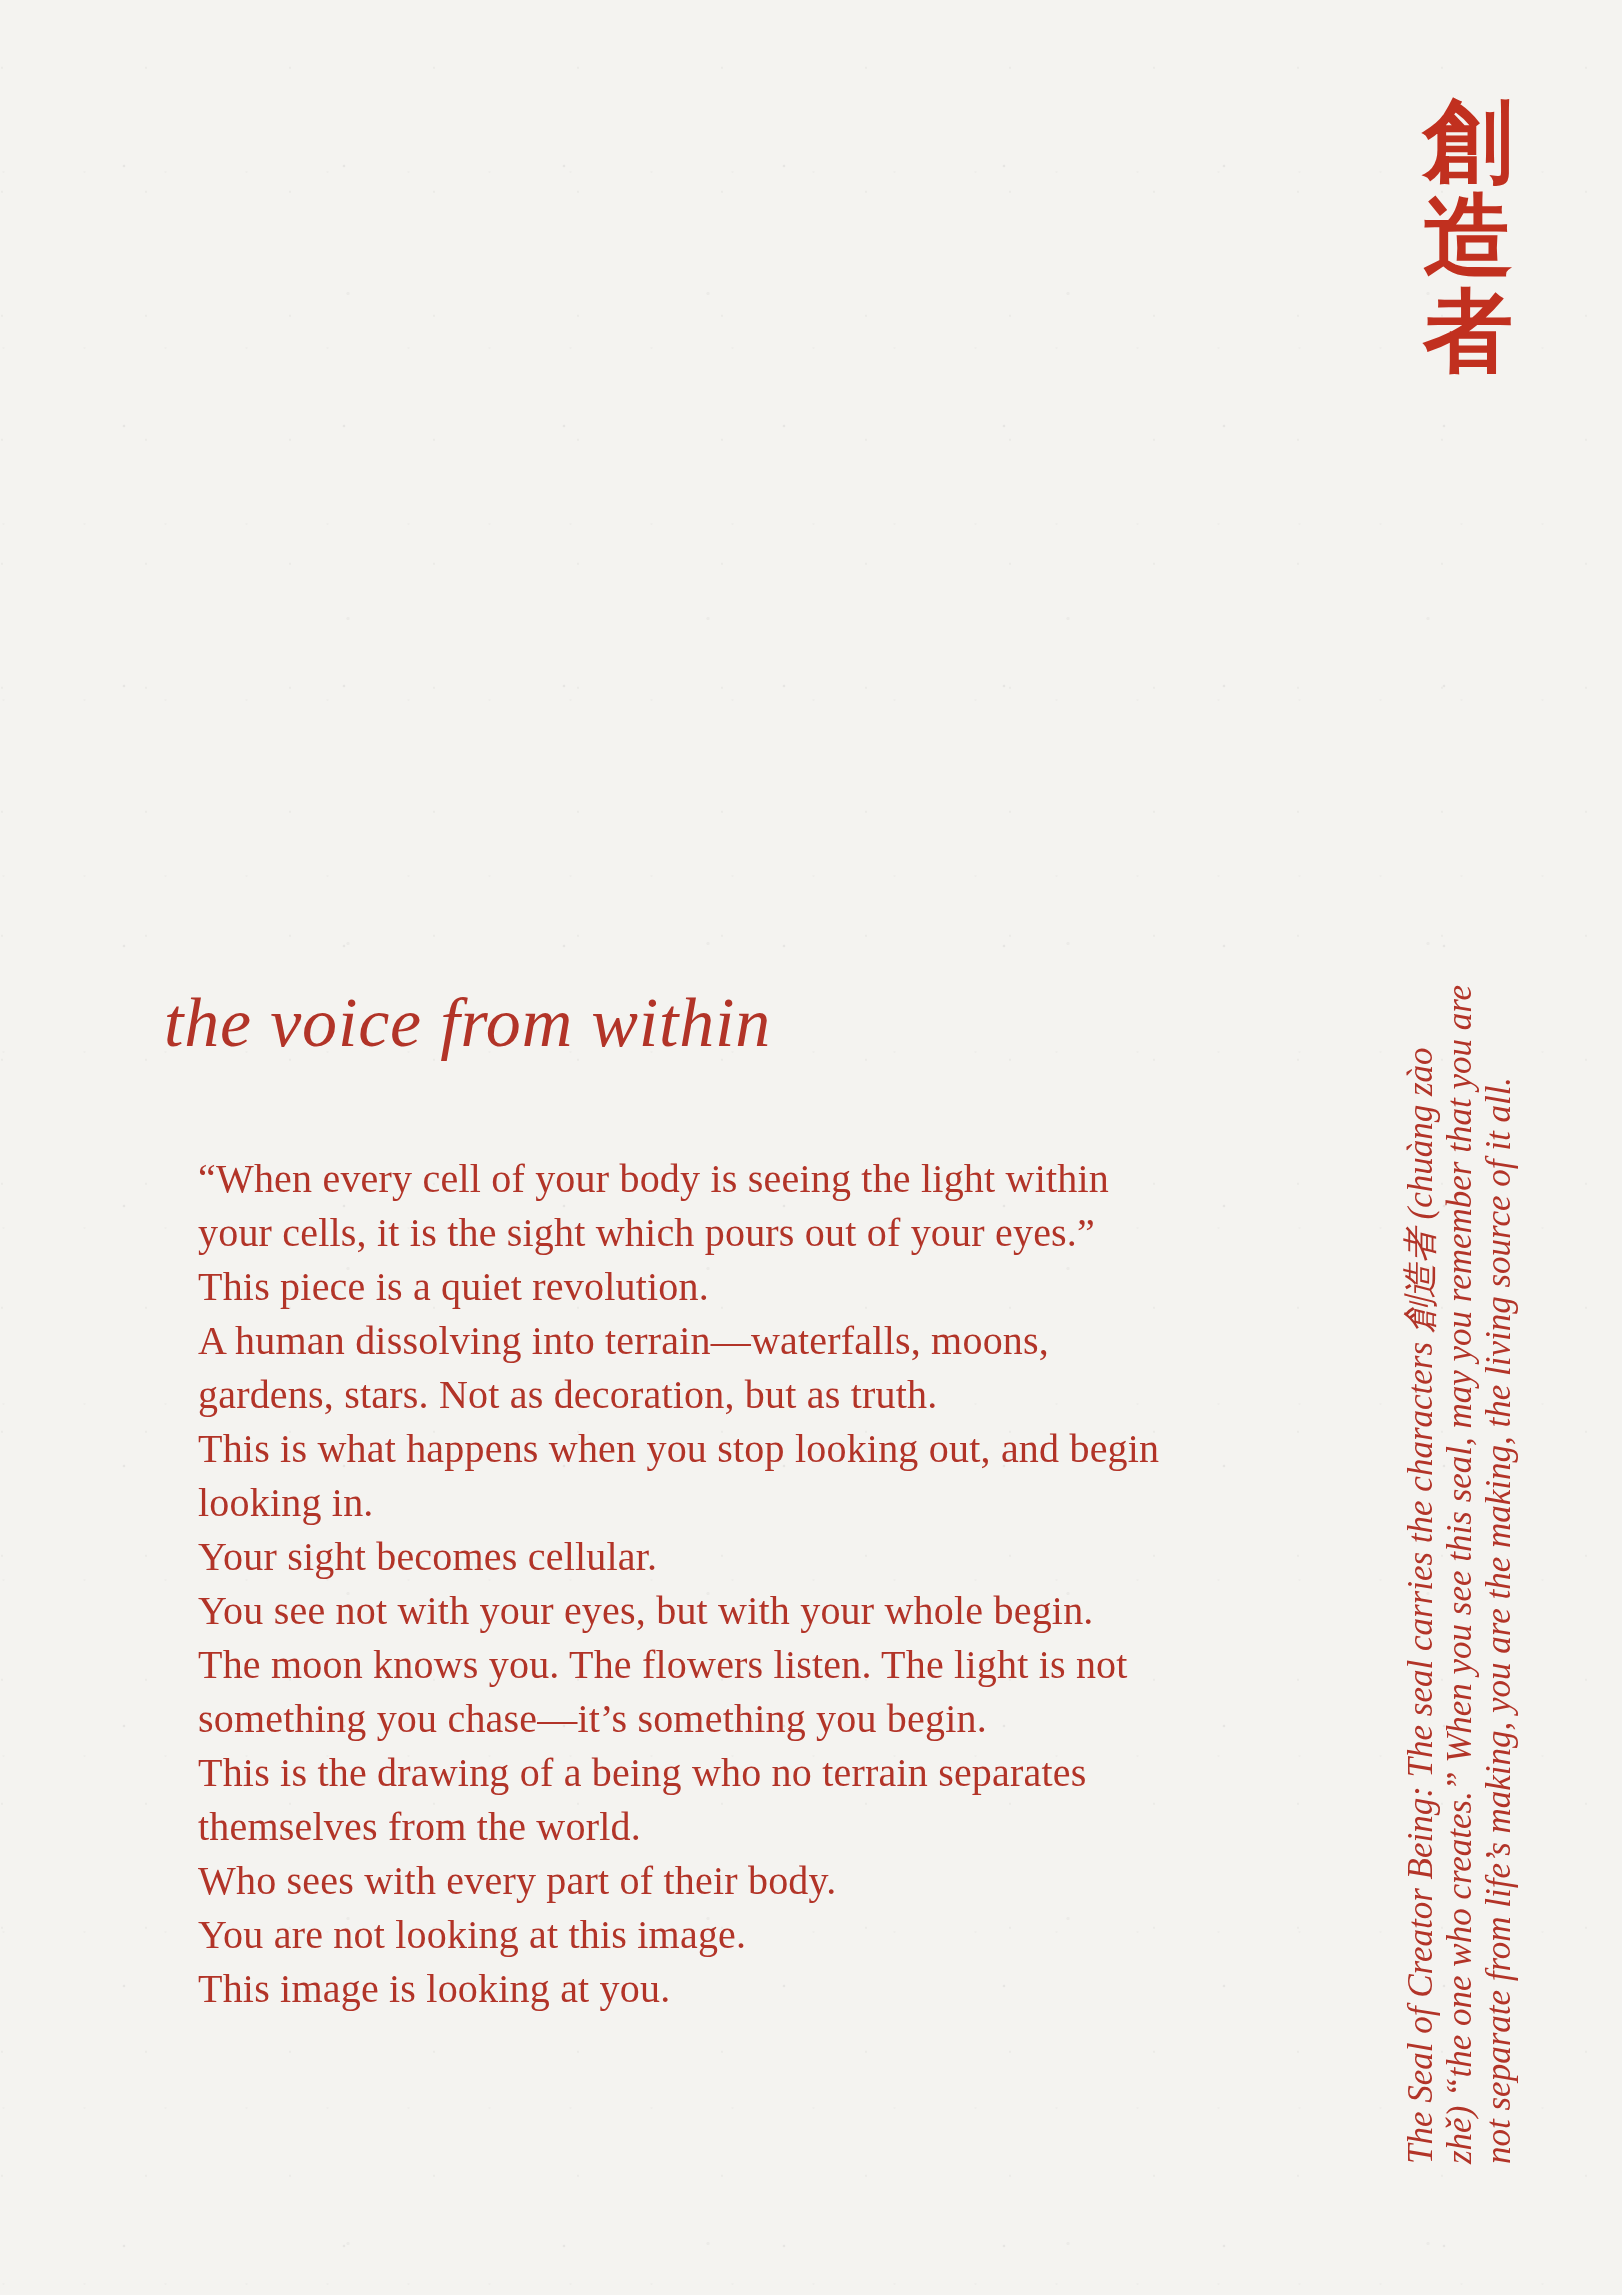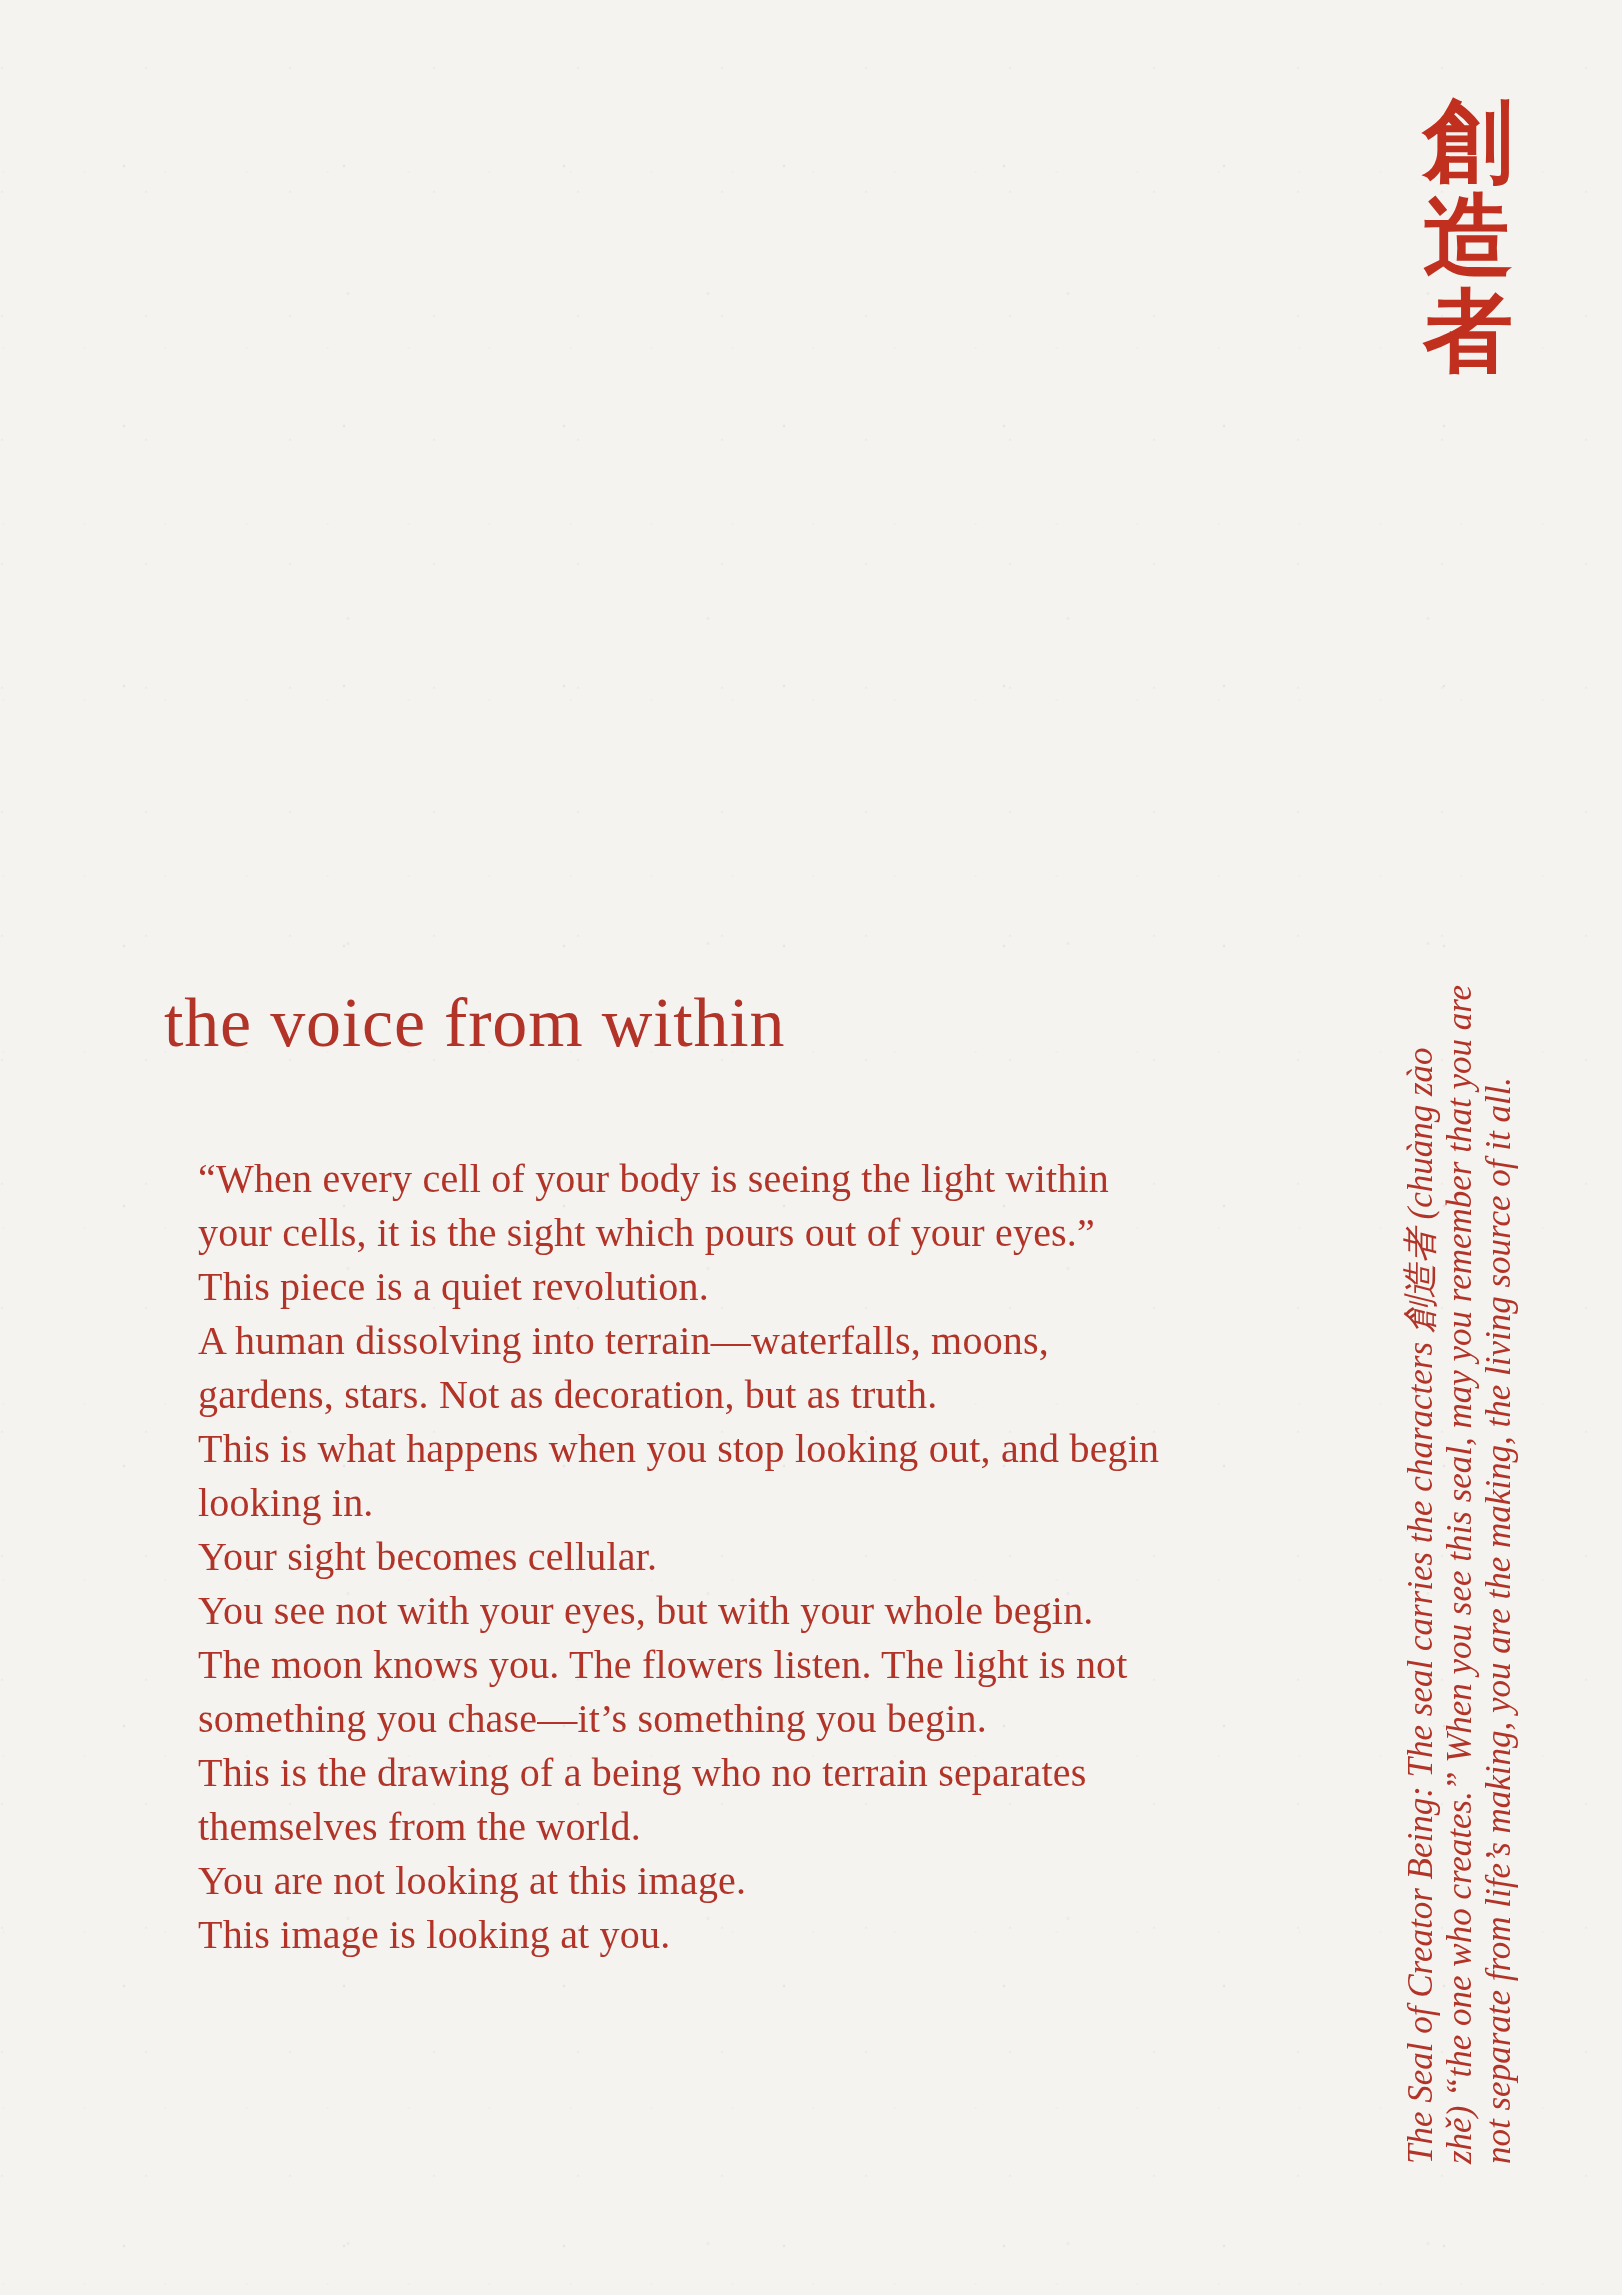--- a/index.html
+++ b/index.html
@@ -24,21 +24,21 @@
     position:absolute; left:1407px; top:93px; width:122px;
     text-align:center;
     color:var(--seal-red, #c1301f);
     font-family:"DejaVu Serif", "Liberation Serif", serif;
     font-weight:700;
   }
   .seal-char { display:block; font-size:90px; line-height:95px; }
 
   .title {
     position:absolute; left:164px; top:984px; margin:0;
-    font-weight:400; 
+    font-weight:400; font-style:italic;
     font-size:70px; line-height:1.1; letter-spacing:0.8px;
     color:var(--text-red, #b23428);
     white-space:nowrap;
     text-align:center;
   }
 
   .body-text {
     position:absolute; left:162px; top:1152px; width:1219px;
     font-size:40px; line-height:54px; letter-spacing:0.2px;
     color:var(--text-red, #b23428);
@@ -74,20 +74,21 @@
       <div class="body-line">A human dissolving into terrain—waterfalls, moons,</div>
       <div class="body-line">gardens, stars. Not as decoration, but as truth.</div>
       <div class="body-line">This is what happens when you stop looking out, and begin</div>
       <div class="body-line">looking in.</div>
       <div class="body-line">Your sight becomes cellular.</div>
       <div class="body-line">You see not with your eyes, but with your whole begin.</div>
       <div class="body-line">The moon knows you. The flowers listen. The light is not</div>
       <div class="body-line">something you chase—it’s something you begin.</div>
       <div class="body-line">This is the drawing of a being who no terrain separates</div>
       <div class="body-line">themselves from the world.</div>
+      <div class="body-line">Who sees with every part of their body.</div>
       <div class="body-line">You are not looking at this image.</div>
       <div class="body-line">This image is looking at you.</div>
     </div>
 
   <div class="side-note">
       <div class="side-line">The Seal of Creator Being: The seal carries the characters 創造者 (chuàng zào</div>
       <div class="side-line">zhě) “the one who creates.” When you see this seal, may you remember that you are</div>
       <div class="side-line">not separate from life’s making, you are the making, the living source of it all.</div>
     </div>
 

